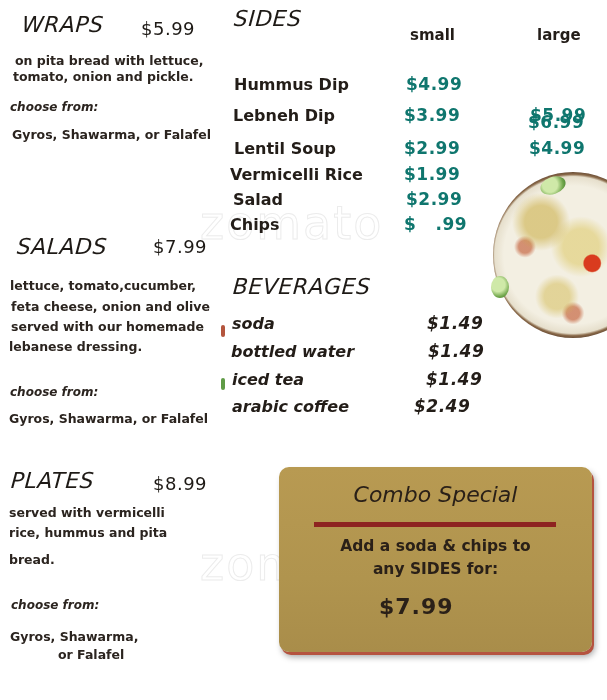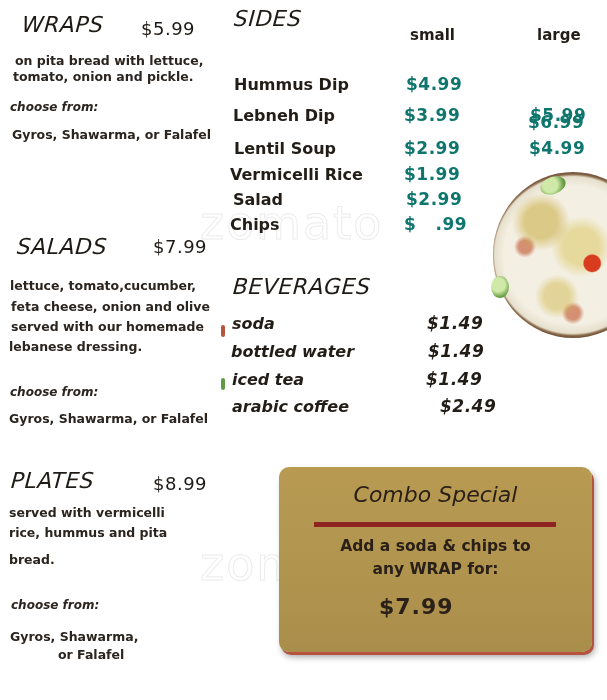--- a/index.html
+++ b/index.html
@@ -130,23 +130,23 @@
   <div>
     <div class="abs bev-name" style="left:231px; top:342px;">bottled water</div>
     <div class="abs bev-price" style="left:428px; top:341px;">$1.49</div>
   </div>
   <div>
     <div class="abs bev-name" style="left:232px; top:370px;">iced tea</div>
     <div class="abs bev-price" style="left:426px; top:369px;">$1.49</div>
   </div>
   <div>
     <div class="abs bev-name" style="left:232px; top:397px;">arabic coffee</div>
-    <div class="abs bev-price" style="left:440px; top:396px;">$2.49</div>
+    <div class="abs bev-price" style="left:414px; top:396px;">$2.49</div>
   </div>
 </section>
 
 <div class="combo">
   <div class="combo-title">Combo Special</div>
   <div class="combo-rule"></div>
   <div class="combo-line" style="top:70px;">Add a soda &amp; chips to</div>
-  <div class="combo-line" style="top:93px;">any WRAP for:</div>
+  <div class="combo-line" style="top:93px;">any SIDES for:</div>
   <div class="combo-price">$7.99</div>
 </div>
 
 </body></html>

